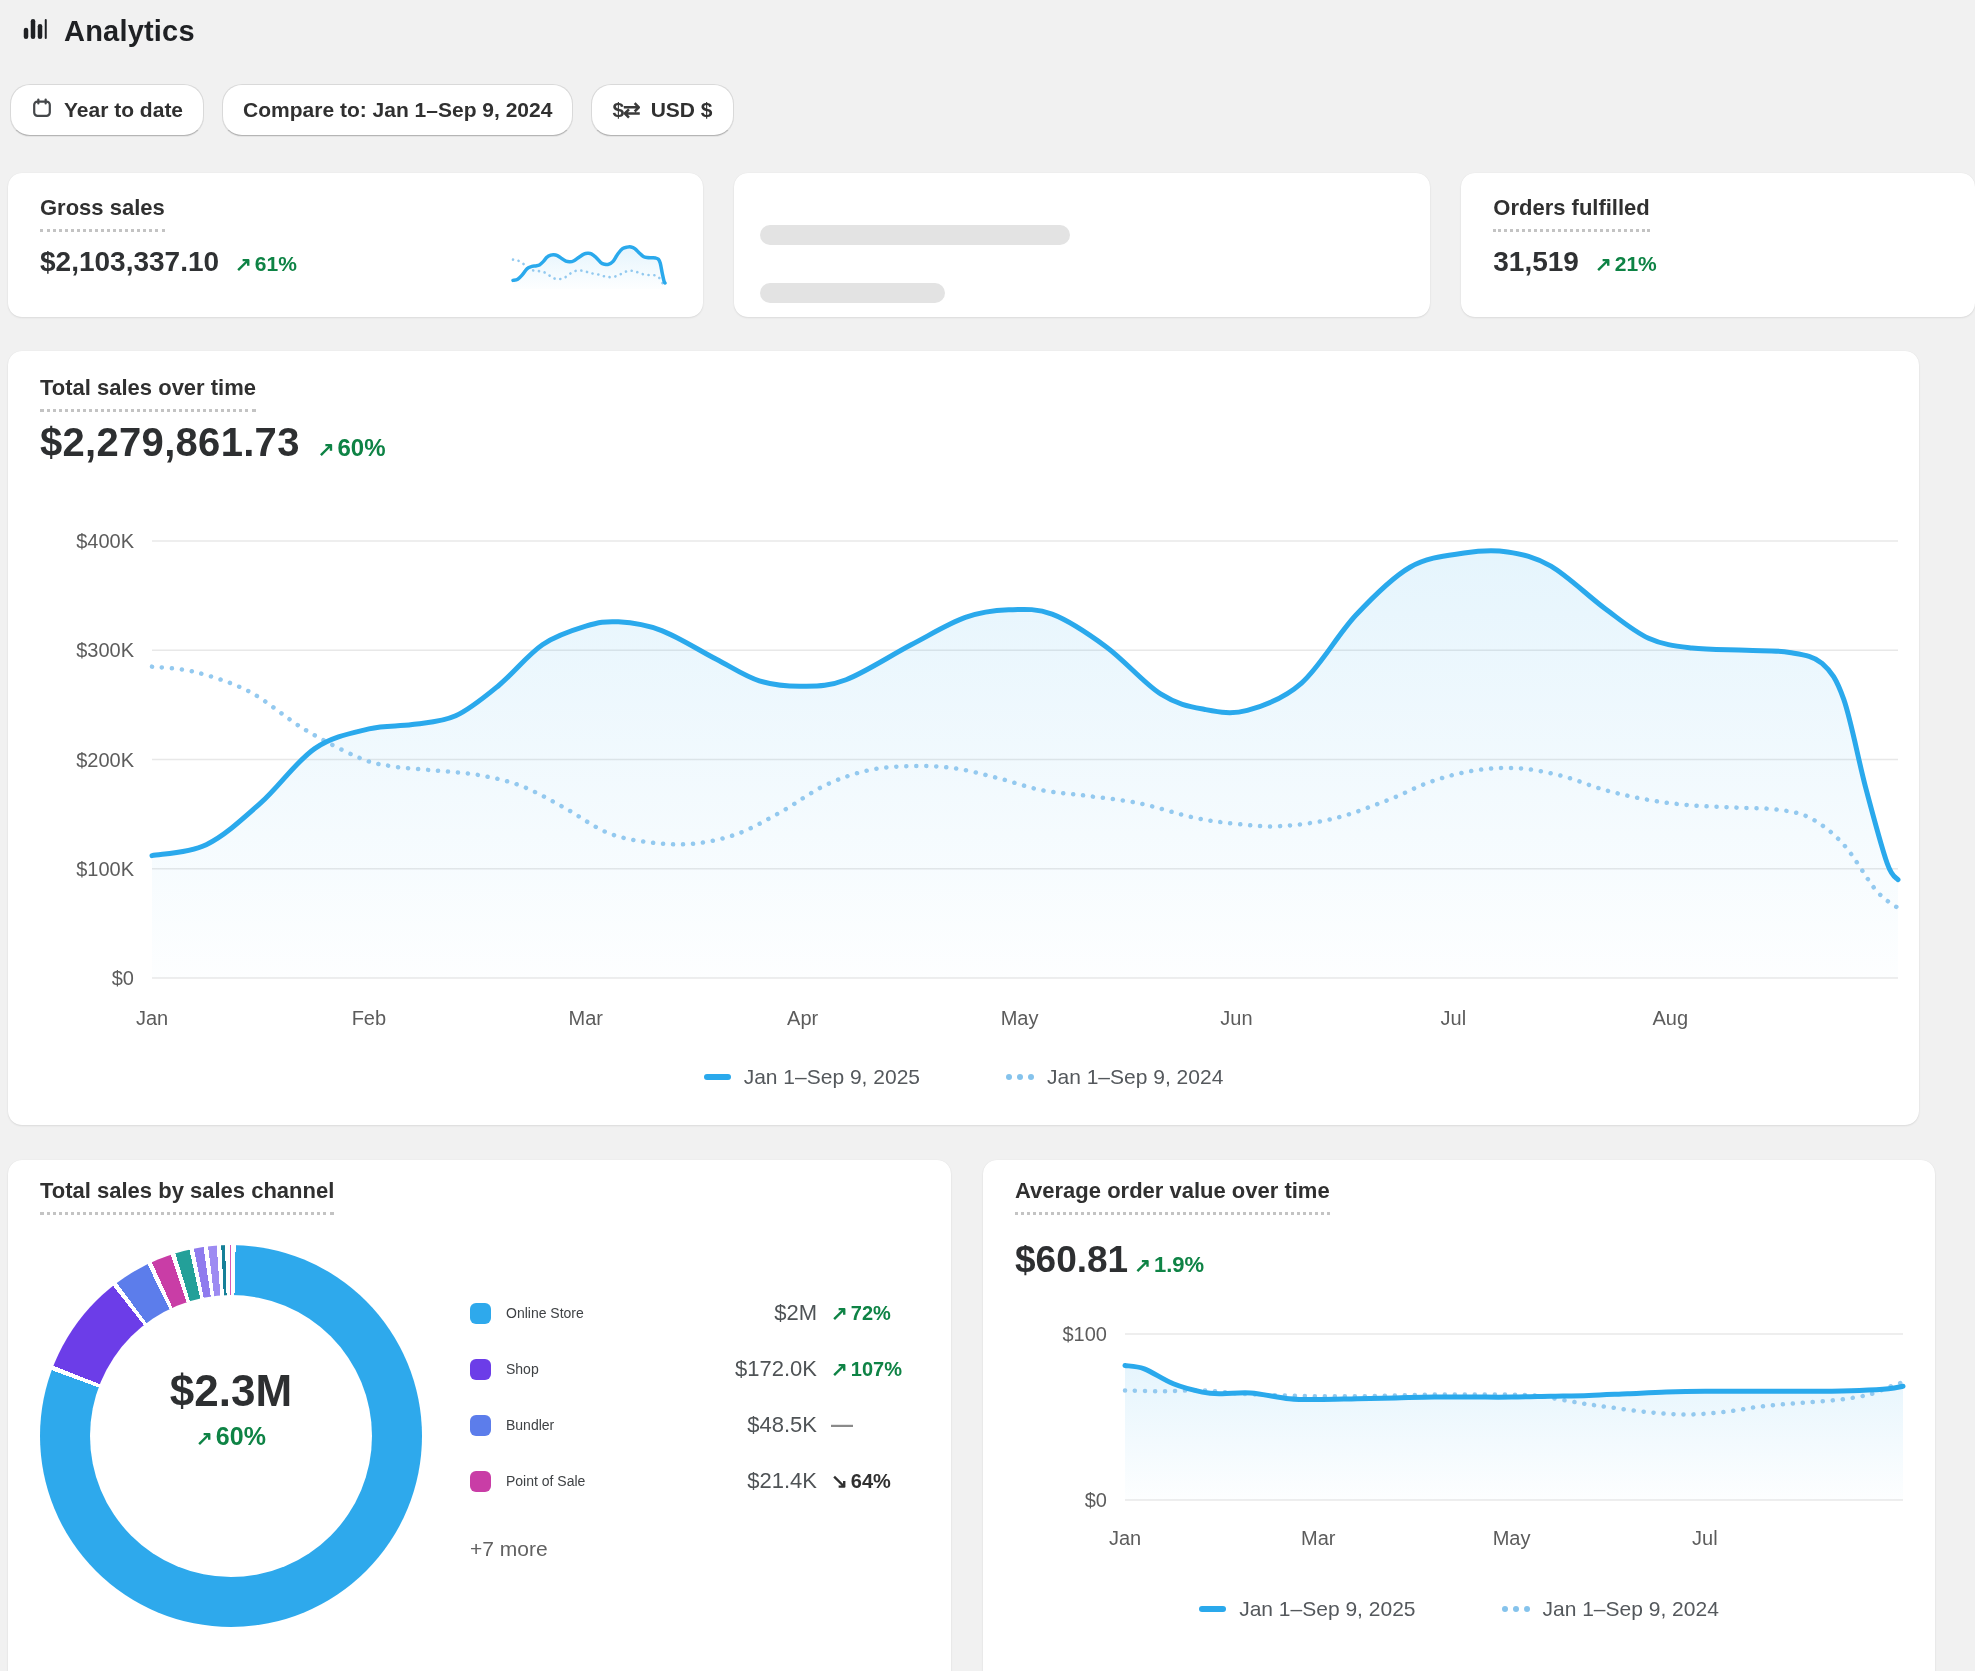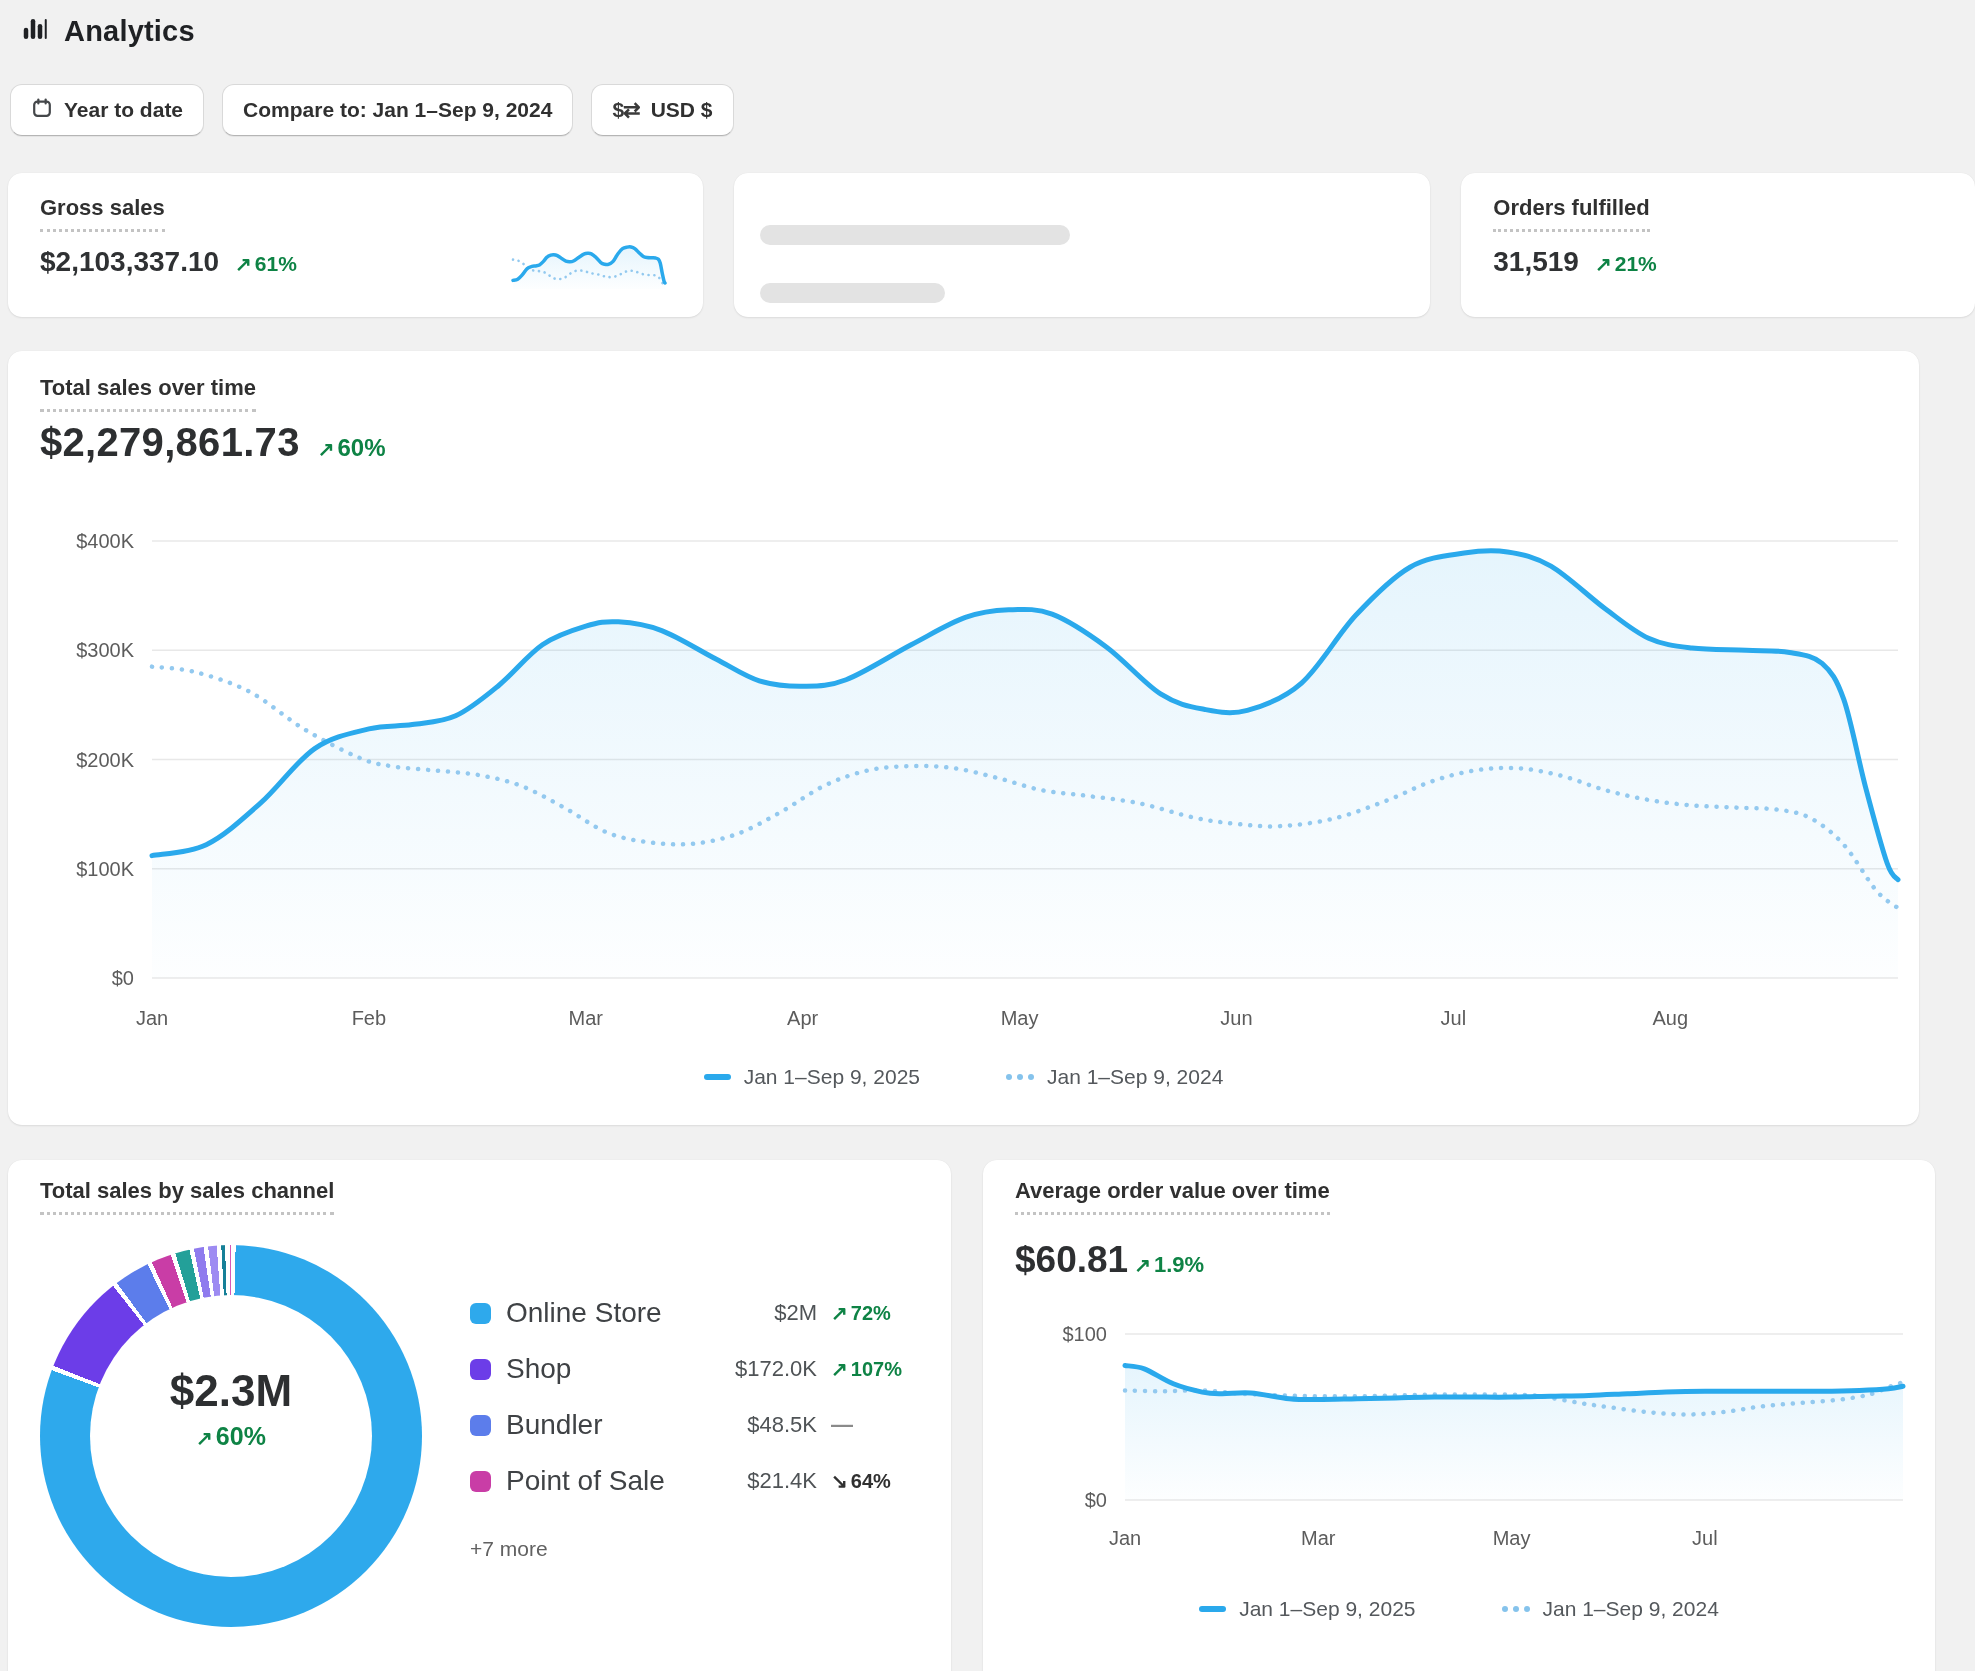--- a/index.html
+++ b/index.html
@@ -11,21 +11,21 @@
   }
   .page { padding:14px 0 0 8px; width:1975px; }
 
   
   .app-header { display:flex; align-items:center; gap:14px; padding-left:12px; }
   .app-header h1 { font-size:29px; font-weight:700; color:#1f2124; letter-spacing:.2px; }
 
   
   .toolbar { display:flex; gap:18px; margin:36px 0 0 2px; }
   .btn {
-    height:52px; padding:0 20px; border-radius:12px; background:#fff;
+    height:52px; padding:0 20px; border-radius:20px; background:#fff;
     border:1px solid #d9d9d9; border-bottom-color:#b5b5b5;
     box-shadow:0 1px 0 rgba(26,26,26,.06);
     display:flex; align-items:center; gap:11px;
     font-size:21px; font-weight:600; color:#303030; cursor:pointer;
   }
   .btn .cal { display:block; }
   .cur-glyph { font-weight:700; font-size:21px; color:#3a3a3a; letter-spacing:-1px; }
 
   
   .cards-row { display:flex; gap:31px; margin-top:37px; }
@@ -77,21 +77,21 @@
     position:absolute; inset:50px; background:#fff; border-radius:50%;
     display:flex; flex-direction:column; align-items:center; justify-content:center; gap:6px;
     padding-bottom:56px;
   }
   .donut-value { font-size:44px; font-weight:700; color:#2d2f31; }
   .donut-delta { font-size:25px; }
 
   .ch-legend { flex:1; margin:40px 6px 0 48px; }
   .ch-row { display:grid; grid-template-columns:auto 1fr auto 96px; align-items:center; height:56px; }
   .ch-swatch { width:21px; height:21px; border-radius:6px; margin-right:15px; }
-  .ch-label { font-size:28px; color:#3f4245; }
+  .ch-label { font-size:14px; color:#3f4245; }
   .ch-amount { font-size:22px; color:#4f5356; justify-self:end; }
   .ch-delta { justify-self:start; padding-left:14px; font-size:20px; }
   .ch-delta.flat { color:#8a8a8a; font-weight:700; font-size:22px; }
   .more-link { margin-top:28px; font-size:21px; color:#616161; cursor:pointer; }
 
   .aov-value-row { display:flex; align-items:baseline; gap:6px; margin-top:24px; }
   .aov-value { font-size:37px; font-weight:700; color:#2d2f31; }
   .aov-delta { font-size:22px; }
   .aov-card svg.chart { display:block; margin-top:14px; }
   .aov-card .series-legend { margin-top:34px; }

